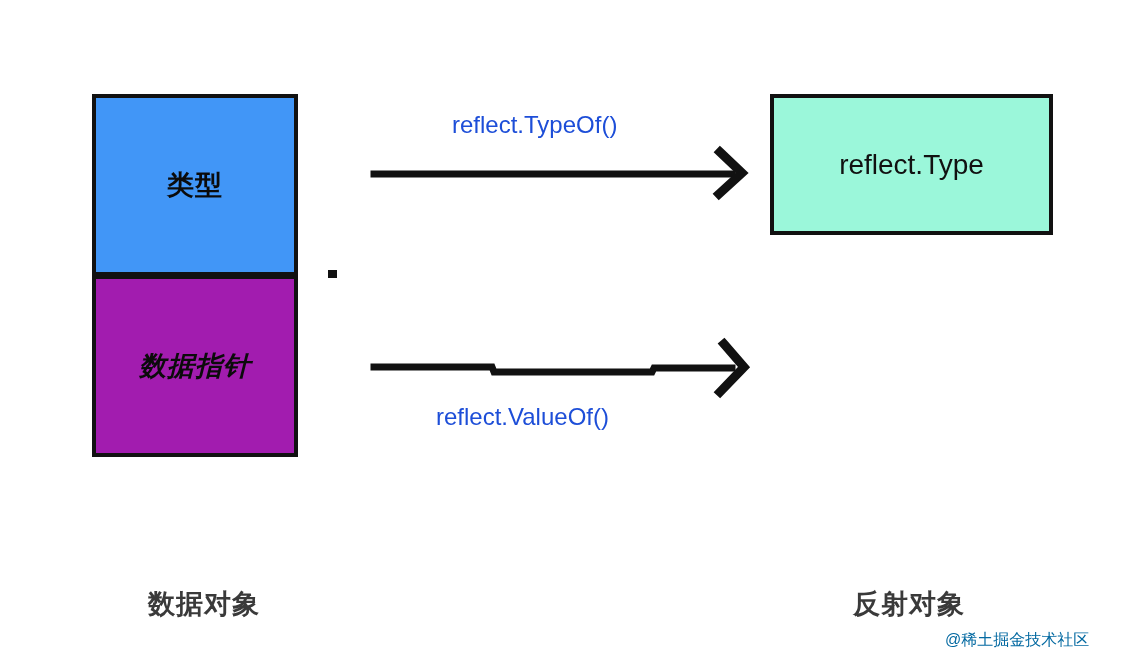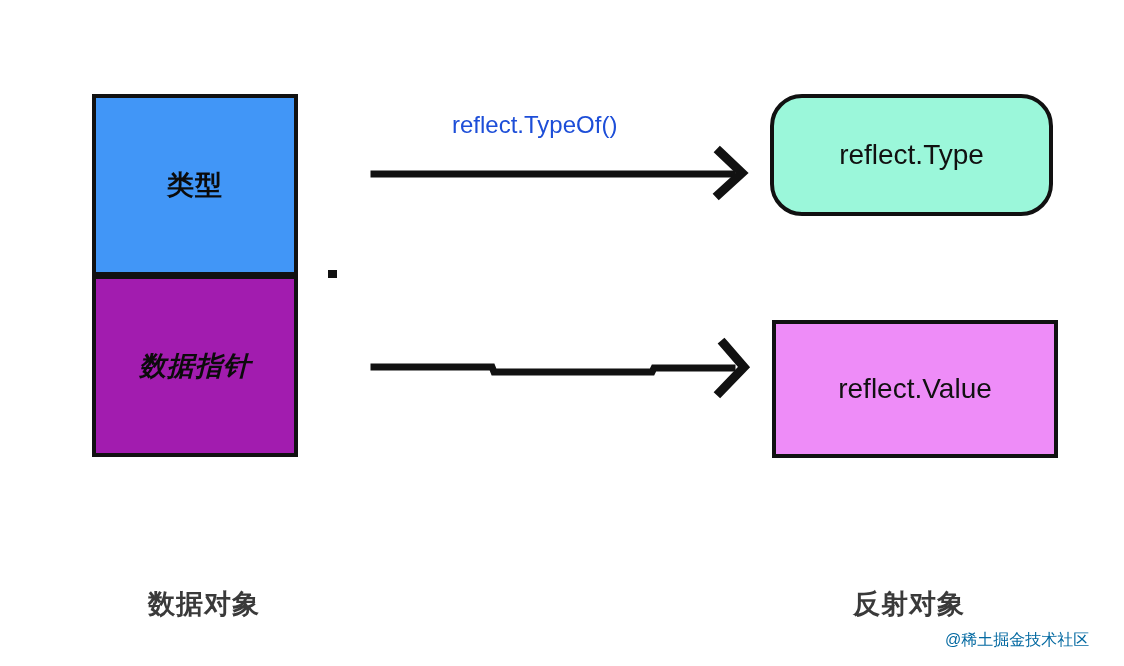--- a/index.html
+++ b/index.html
@@ -72,23 +72,22 @@
     border: 4px solid #111111;
     display: flex;
     align-items: center;
     justify-content: center;
     text-align: center;
   }
   .rbox-type {
     left: 770px;
     top: 94px;
     width: 283px;
-    height: 122px;
+    height: 141px;
     background: #9BF7DA;
-    border-radius: 32px;
   }
   .rbox-value {
     left: 772px;
     top: 320px;
     width: 286px;
     height: 138px;
     background: #EE8CF8;
   }
   .rbox-label {
     font-size: 28px;
@@ -151,36 +150,34 @@
     <div class="box box-ptr">
       <span class="cn-label">数据指针</span>
     </div>
     <div class="junction-nub"></div>
   </div>
 
   <div class="rbox rbox-type">
     <span class="rbox-label">reflect.Type</span>
   </div>
 
-  <div class="rbox rbox-value">
-    <span class="rbox-label">reflect.Value</span>
-  </div>
 
   <svg class="arrow-svg arrow-top-svg" viewBox="0 0 380 56">
     <path d="M 2 26 L 360 26" stroke="#111111" stroke-width="7" fill="none" stroke-linecap="square"></path>
     <path d="M 348 4 L 370 25 L 347 46" stroke="#111111" stroke-width="9" fill="none" stroke-linecap="square" stroke-linejoin="miter"></path>
   </svg>
 
   <svg class="arrow-svg arrow-bot-svg" viewBox="0 0 380 56">
     <path d="M 2 23 L 120 23 L 122 28 L 280 28 L 282 24 L 360 24" stroke="#111111" stroke-width="7" fill="none" stroke-linecap="square"></path>
     <path d="M 352 0 L 372 23 L 348 48" stroke="#111111" stroke-width="9" fill="none" stroke-linecap="square" stroke-linejoin="miter"></path>
   </svg>
 
   <div class="arrow-label label-typeof">reflect.TypeOf()</div>
 
+  <div class="arrow-label label-valueof">reflect.ValueOf()</div>
 
   <div class="caption caption-right">反射对象</div>
 
   <div class="caption caption-left">数据对象</div>
 
   <div class="watermark">@稀土掘金技术社区</div>
 
 </div>
 
 </body></html>

